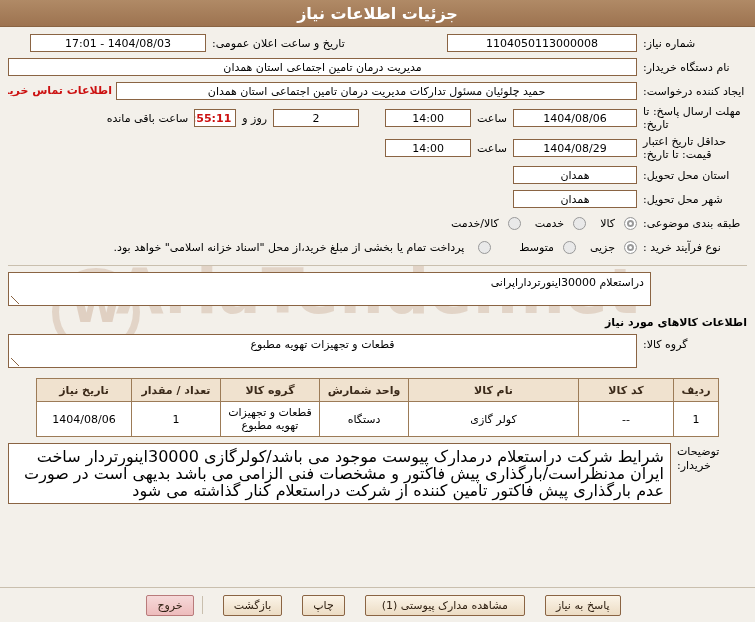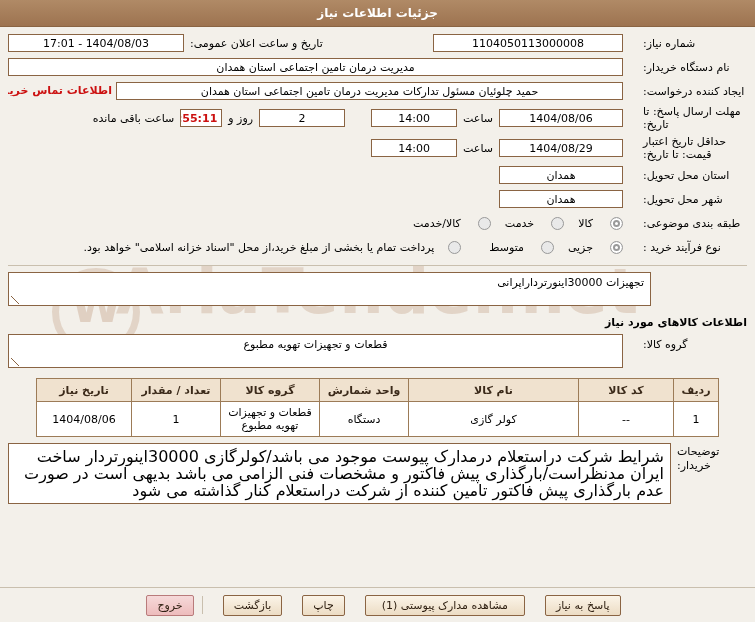--- a/index.html
+++ b/index.html
@@ -21,21 +21,21 @@
   }
   
   .header{
     height:26px;
     background:#a97f5d;
     background:linear-gradient(#b08a66,#9d7350);
     color:#fff;
     display:flex;
     align-items:center;
     justify-content:center;
-    font-size:12px;
+    font-size:16px;
     font-weight:bold;
     border-bottom:1px solid #8a6443;
   }
   .body-wrap{
     position:relative;
     padding:6px 8px 0 8px;
   }
   
   .watermark{
     position:absolute;
@@ -74,21 +74,21 @@
   }
   .row{
     display:flex;
     align-items:center;
     margin-bottom:4px;
     min-height:20px;
   }
   .lbl{
     width:104px;
     text-align:left;
-    padding-left:20px;
+    padding-left:6px;
     font-size:11px;
     color:#000;
     flex:0 0 auto;
     line-height:13px;
   }
   .fld{
     border:1px solid #8a6443;
     background:#fff;
     height:18px;
     line-height:18px;
@@ -111,21 +111,21 @@
     display:inline-block;
     width:11px;height:11px;
     border-radius:50%;
     border:1px solid #999;
     background:#e9e9e9;
     vertical-align:middle;
     margin-left:4px;
   }
   .radio.on{background:#fff;box-shadow:inset 0 0 0 2px #fff, inset 0 0 0 4px #9a9a9a;}
   .radio-grp{display:flex;align-items:center;gap:14px;}
-  .radio-item{display:flex;align-items:center;gap:13px;font-size:11px;}
+  .radio-item{display:flex;align-items:center;gap:5px;font-size:11px;}
   .note{font-size:11px;padding-right:10px;}
   .hr{
     border:0;border-top:1px solid #c9bfae;
     margin:8px 0 6px 0;
   }
   .section-title{
     font-size:11px;font-weight:bold;
     margin:4px 0 5px 0;
   }
   .big-box{
@@ -224,21 +224,21 @@
   <div class="watermark">AriaTender.net</div>
   <div class="wm-logo"></div>
 
   <div class="body-wrap">
     <div class="form">
 
       <div class="row">
         <div class="lbl">شماره نیاز:</div>
         <div class="fld" style="width:190px;">1104050113000008</div>
         <div class="inline-lbl" style="margin-right:auto;">تاریخ و ساعت اعلان عمومی:</div>
-        <div class="fld" style="width:176px;">1404/08/03 - 17:01</div>
+        <div class="fld" style="width:176px;margin-left:22px;">1404/08/03 - 17:01</div>
       </div>
 
       <div class="row">
         <div class="lbl">نام دستگاه خریدار:</div>
         <div class="fld wide">مدیریت درمان تامین اجتماعی استان همدان</div>
       </div>
 
       <div class="row">
         <div class="lbl">ایجاد کننده درخواست:</div>
         <div class="fld wide">حمید چلوئیان مسئول تدارکات مدیریت درمان تامین اجتماعی استان همدان</div>
@@ -303,21 +303,21 @@
             <span>متوسط</span>
           </div>
         </div>
         <span class="radio" style="margin-right:28px;"></span>
         <span class="note">پرداخت تمام یا بخشی از مبلغ خرید،از محل "اسناد خزانه اسلامی" خواهد بود.</span>
       </div>
 
       <hr class="hr">
 
       <div class="big-box" style="margin:0 0 0 0;width:calc(100% - 96px);margin-right:96px;">
-        <span>تجهیزات 30000اینورترداراپرانی</span>
+        <span>دراستعلام 30000اینورترداراپرانی</span>
         <span class="grip"></span>
       </div>
 
       <div class="section-title" style="margin-top:10px;">اطلاعات کالاهای مورد نیاز</div>
 
       <div class="grp-row">
         <div class="lbl">گروه کالا:</div>
         <div class="big-box" style="flex:1 1 auto;">
           <div style="text-align:center;">قطعات و تجهیزات تهویه مطبوع</div>
           <span class="grip"></span>

